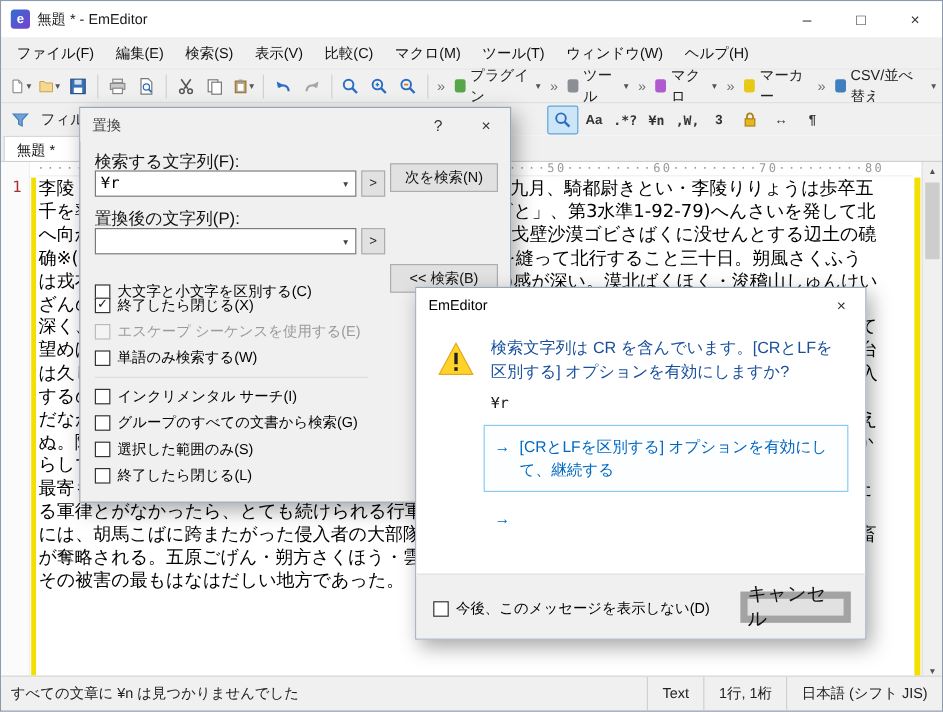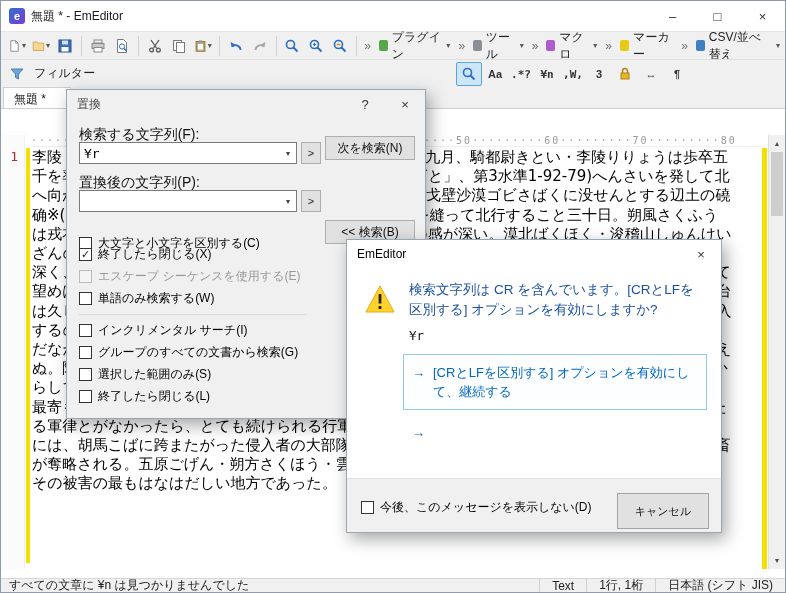--- a/index.html
+++ b/index.html
@@ -42,21 +42,21 @@
 .lnum{position:absolute;top:14px;right:6px;color:#a33333;font-size:13px;font-family:"DejaVu Sans Mono",monospace}
 .mod-left{position:absolute;left:25px;top:13px;bottom:6px;width:4px;background:#f3df00}
 .doc{position:absolute;left:31px;top:13px;width:700px;height:423px;font-size:15px;line-height:19.2px;word-break:break-all;overflow:hidden;color:#000;font-family:"DejaVu Sans","Liberation Sans",sans-serif}
 .mod-right{position:absolute;right:18px;top:13px;bottom:0;width:5px;background:#f3df00}
 .vscroll{position:absolute;right:0;top:0;bottom:0;width:17px;background:#f0f0f0;border-left:1px solid #e0e0e0}
 .sc-arrow{height:17px;display:flex;align-items:center;justify-content:center;font-size:7px;color:#505050}
 .sc-arrow.down{position:absolute;bottom:0;left:0;right:0}
 .sc-thumb{position:absolute;top:17px;left:2px;right:2px;height:64px;background:#cdcdcd;border-radius:1px}
 
 
-.statusbar{position:absolute;left:0;right:0;bottom:0;height:14px;background:#f0f0f0;border-top:1px solid #d7d7d7;display:flex;align-items:center;font-size:12px;color:#222}
+.statusbar{position:absolute;left:0;right:0;bottom:0;height:29px;background:#f0f0f0;border-top:1px solid #d7d7d7;display:flex;align-items:center;font-size:12px;color:#222}
 .sb-msg{padding-left:8px;flex:1}
 .sb-seg{border-left:1px solid #d0d0d0;height:100%;display:flex;align-items:center;padding:0 12px;white-space:nowrap}
 
 
 .dialog{position:absolute;background:#f0f0f0;border:1px solid #98a6b6;box-shadow:4px 6px 16px rgba(0,0,0,.35)}
 .replace-dlg{left:65px;top:88px;width:360px;height:330px;z-index:10}
 .msg-dlg{left:345px;top:238px;width:376px;height:294px;z-index:20;background:#fff}
 .dlg-titlebar{height:28px;display:flex;align-items:center;padding-left:10px}
 .replace-dlg .dlg-titlebar{background:#f0f0f0;color:#444}
 .msg-dlg .dlg-titlebar{background:#fff;color:#000}
@@ -80,37 +80,48 @@
 
 .msg-body{position:absolute;left:0;top:28px;right:0;height:212px;background:#fff}
 .warn{position:absolute;left:16px;top:16px}
 .instruction{position:absolute;left:62px;top:12px;width:298px;font-size:13.5px;line-height:20px}
 .detail{position:absolute;left:62px;top:60px;font-size:12.5px;color:#1a1a1a;font-family:"DejaVu Sans Mono",monospace}
 .cmdlink{position:absolute;left:56px;width:304px;display:flex;gap:8px;padding:8px;font-size:13px;line-height:19px;border:1px solid transparent}
 .cmdlink.focused{border-color:#8ecaf0;background:#fdfeff}
 .cmdlink .arrow{font-weight:bold;flex:none}
 .msg-footer{position:absolute;left:0;right:0;bottom:0;height:54px;background:#f0f0f0;border-top:1px solid #e2e2e2}
 .msg-footer .cbrow{left:14px;top:18px}
-.cancel-btn{position:absolute;right:12px;top:14px;width:92px;height:36px;border:1px solid #a3a3a3;background:#e1e1e1;font-size:11px;display:flex;align-items:center;justify-content:center;color:#111}
+.cancel-btn{position:absolute;right:12px;top:14px;width:92px;height:26px;border:6px solid #a3a3a3;background:#e1e1e1;font-size:16px;display:flex;align-items:center;justify-content:center;color:#111}
 </style>
 </head>
 <body>
 
 <div class="app">
 
   <div class="titlebar">
     <span class="app-icon">e</span>
     <span class="title-text">無題 * - EmEditor</span>
     <span class="win-btns">
       <span class="win-btn">–</span>
       <span class="win-btn">□</span>
       <span class="win-btn">×</span>
     </span>
   </div>
 
+  <div class="menubar">
+    <span class="menu-item">ファイル(F)</span>
+    <span class="menu-item">編集(E)</span>
+    <span class="menu-item">検索(S)</span>
+    <span class="menu-item">表示(V)</span>
+    <span class="menu-item">比較(C)</span>
+    <span class="menu-item">マクロ(M)</span>
+    <span class="menu-item">ツール(T)</span>
+    <span class="menu-item">ウィンドウ(W)</span>
+    <span class="menu-item">ヘルプ(H)</span>
+  </div>
 
   <div class="toolbar">
     <span class="tbtn">
       <svg class="ic" viewBox="0 0 16 16">
           <path d="M3.5 1.5h6l3 3v10h-9z" fill="#fff" stroke="#7a7a7a"></path>
           <path d="M9.5 1.5v3h3" fill="none" stroke="#7a7a7a"></path>
         </svg>
       <span class="caret">▾</span>
     </span>
     <span class="tbtn">

